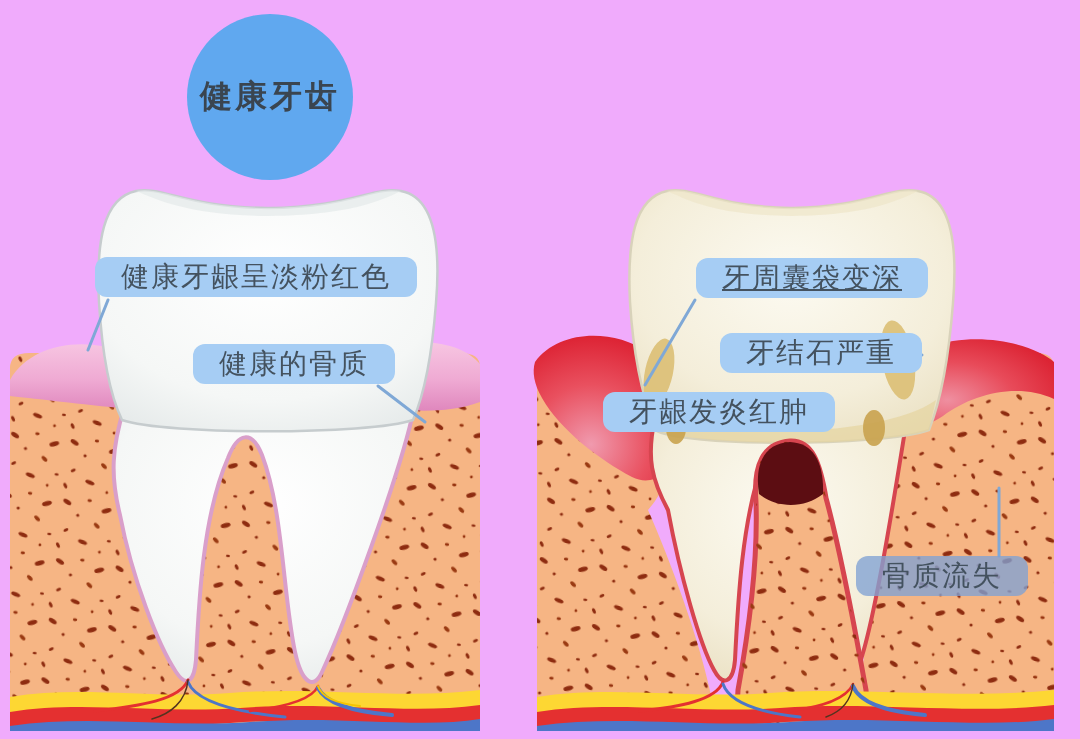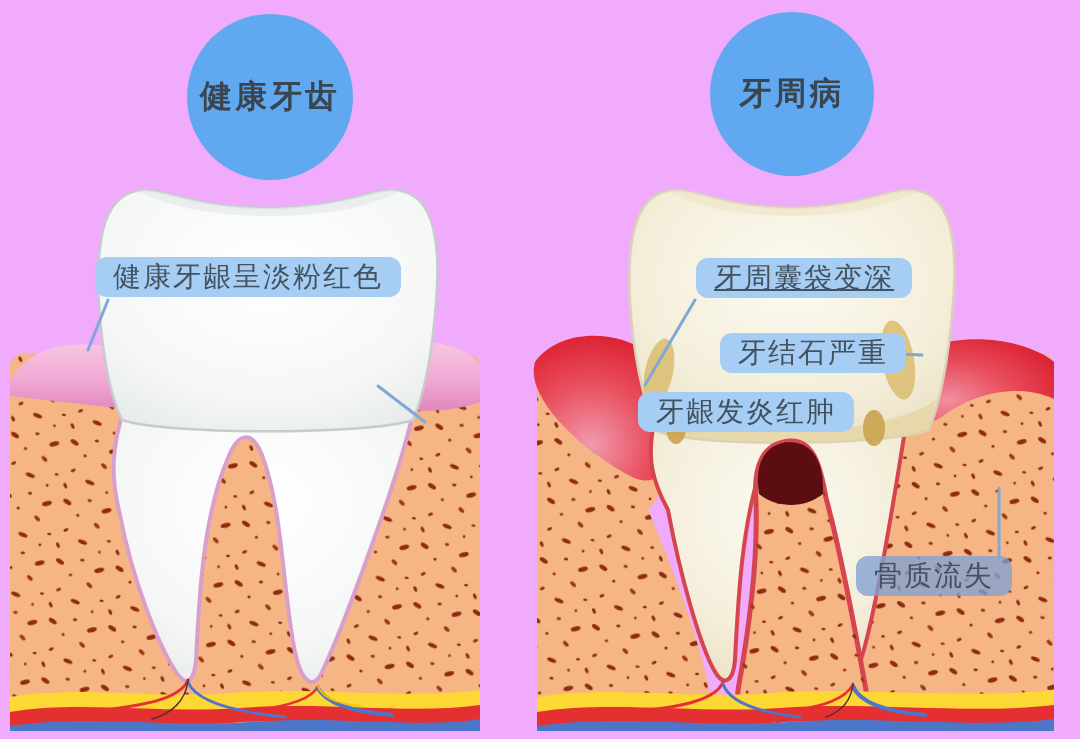--- a/index.html
+++ b/index.html
@@ -17,28 +17,28 @@
   #art{position:absolute;left:0;top:0;width:1080px;height:739px;}
   .badge{
     position:absolute;border-radius:50%;background:var(--badge-circle);
     display:flex;align-items:center;justify-content:center;
     color:#3a4550;font-size:32px;font-weight:600;letter-spacing:3px;
   }
   #badge-healthy{left:187px;top:14px;width:166px;height:166px;}
   #badge-diseased{left:710px;top:12px;width:164px;height:164px;}
   .callout{
     position:absolute;background:var(--callout-bg);color:var(--callout-text);
-    font-size:28px;line-height:40px;letter-spacing:2px;padding:0 18px;
+    font-size:28px;line-height:40px;letter-spacing:2px;padding:0 26px;
     border-radius:12px;white-space:nowrap;
   }
   #co-gum{left:95px;top:257px;}
   #co-bone{left:193px;top:344px;}
   #co-pocket{left:696px;top:258px;text-decoration:underline;}
   #co-tartar{left:700px;top:333px;margin-left:20px;}
-  #co-inflamed{left:638px;top:392px;text-align:right;}
+  #co-inflamed{left:603px;top:392px;text-align:right;}
   #co-boneloss{left:856px;top:556px;background:rgba(128,162,212,0.78);}
   .bone{fill:var(--bone-orange);}
 </style>
 </head>
 <body>
 
 <div id="stage">
 
   <svg id="art" viewBox="0 0 1080 739" xmlns="http://www.w3.org/2000/svg">
     <defs>
@@ -155,23 +155,21 @@
       <line x1="378" y1="386" x2="425" y2="422"></line>
       <line x1="695" y1="300" x2="645" y2="385"></line>
       <line x1="880" y1="353" x2="922" y2="355"></line>
       <line x1="999" y1="556" x2="999" y2="488"></line>
     </g>
   </svg>
 
   <div class="badge" id="badge-healthy">
     <span>健康牙齿</span>
   </div>
-  <div class="badge" id="badge-diseased">
-    <span>牙周病</span>
-  </div>
 
   <div class="callout" id="co-gum">健康牙龈呈淡粉红色</div>
+  <div class="callout" id="co-bone">健康的骨质</div>
   <div class="callout" id="co-pocket">牙周囊袋变深</div>
   <div class="callout" id="co-tartar">牙结石严重</div>
   <div class="callout" id="co-inflamed">牙龈发炎红肿</div>
   <div class="callout" id="co-boneloss">骨质流失</div>
 
 </div>
 
 </body></html>

